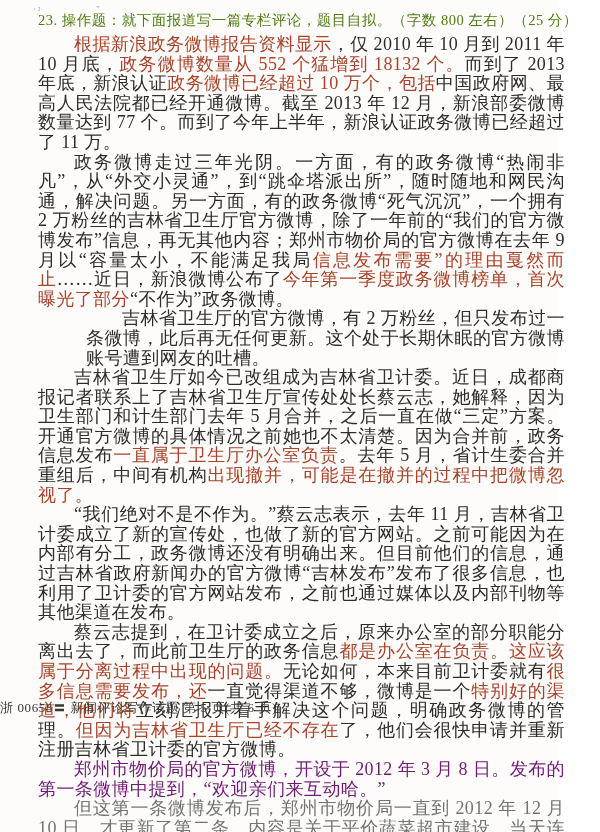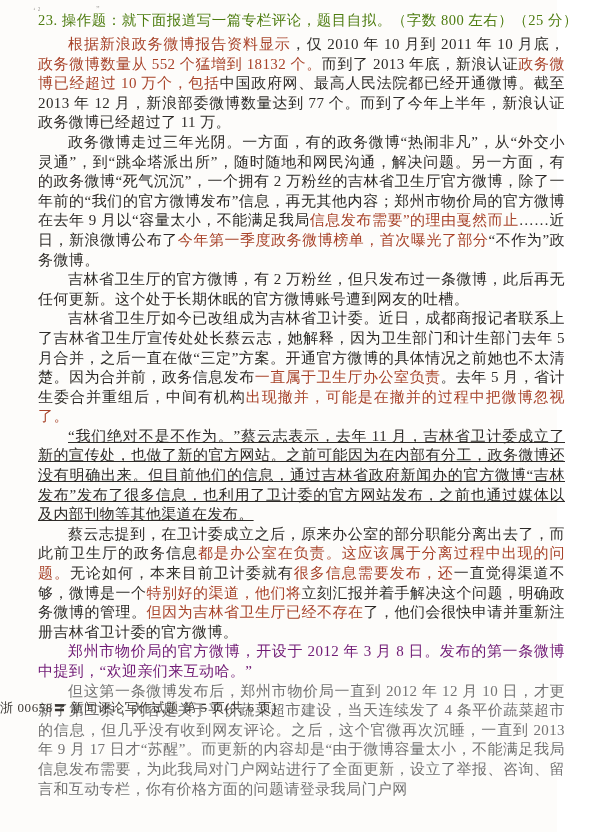--- a/index.html
+++ b/index.html
@@ -30,21 +30,21 @@
     font-size: 14.5px;
     line-height: 20px;
     color: #4d7c0f;
     letter-spacing: 0.5px;
     margin: 0 0 5px 0;
     white-space: nowrap;
   }
   .body-text { width: 527px; }
   .para {
     margin: 0;
-    font-size: 15px;
+    font-size: 18px;
     line-height: 19.6px;
     color: #2e2b28;
     text-align: justify;
     text-justify: inter-ideograph;
     text-indent: 2em;
     letter-spacing: 0.4px;
   }
   .seg { color: inherit; }
   .seg.red { color: #a8432a; }
   .footer {
@@ -72,23 +72,23 @@
 <div class="page" style="background: rgb(253, 252, 250);">
   <span class="scan-artifact artifact-1">ʻ²</span>
   <span class="scan-artifact artifact-2">ˮ</span>
 
   <div class="content">
     <p class="title">23. 操作题：就下面报道写一篇专栏评论，题目自拟。（字数 800 左右）（25 分）</p>
 
     <div class="body-text">
         <p class="para" style="color: rgb(46, 43, 40);"><span class="seg red" style="color: rgb(168, 67, 42);">根据新浪政务微博报告资料显示</span><span class="seg">，仅 2010 年 10 月到 2011 年 10 月底，</span><span class="seg red" style="color: rgb(168, 67, 42);">政务微博数量从 552 个猛增到 18132 个。</span><span class="seg">而到了 2013 年底，新浪认证</span><span class="seg red" style="color: rgb(168, 67, 42);">政务微博已经超过 10 万个，包括</span><span class="seg">中国政府网、最高人民法院都已经开通微博。截至 2013 年 12 月，新浪部委微博数量达到 77 个。而到了今年上半年，新浪认证政务微博已经超过了 11 万。</span></p>
         <p class="para" style="color: rgb(46, 43, 40);"><span class="seg">政务微博走过三年光阴。一方面，有的政务微博“热闹非凡”，从“外交小灵通”，到“跳伞塔派出所”，随时随地和网民沟通，解决问题。另一方面，有的政务微博“死气沉沉”，一个拥有 2 万粉丝的吉林省卫生厅官方微博，除了一年前的“我们的官方微博发布”信息，再无其他内容；郑州市物价局的官方微博在去年 9 月以“容量太小，不能满足我局</span><span class="seg red" style="color: rgb(168, 67, 42);">信息发布需要”的理由戛然而止</span><span class="seg">……近日，新浪微博公布了</span><span class="seg red" style="color: rgb(168, 67, 42);">今年第一季度政务微博榜单，首次曝光了部分</span><span class="seg">“不作为”政务微博。</span></p>
-        <p class="para" style="color: rgb(46, 43, 40);"><span class="seg">吉林省卫生厅的官方微博，有 2 万粉丝，但只发布过一条微博，此后再无任何更新。这个处于长期休眠的官方微博账号遭到网友的吐槽。</span></p>
+        <p class="para" style="color: rgb(46, 43, 40); margin-left: 48px;"><span class="seg">吉林省卫生厅的官方微博，有 2 万粉丝，但只发布过一条微博，此后再无任何更新。这个处于长期休眠的官方微博账号遭到网友的吐槽。</span></p>
         <p class="para" style="color: rgb(46, 43, 40);"><span class="seg">吉林省卫生厅如今已改组成为吉林省卫计委。近日，成都商报记者联系上了吉林省卫生厅宣传处处长蔡云志，她解释，因为卫生部门和计生部门去年 5 月合并，之后一直在做“三定”方案。开通官方微博的具体情况之前她也不太清楚。因为合并前，政务信息发布</span><span class="seg red" style="color: rgb(168, 67, 42);">一直属于卫生厅办公室负责</span><span class="seg">。去年 5 月，省计生委合并重组后，中间有机构</span><span class="seg red" style="color: rgb(168, 67, 42);">出现撤并，可能是在撤并的过程中把微博忽视了。</span></p>
-        <p class="para" style="color: rgb(46, 43, 40); text-decoration: underline;"><span class="seg">“我们绝对不是不作为。”蔡云志表示，去年 11 月，吉林省卫计委成立了新的宣传处，也做了新的官方网站。之前可能因为在内部有分工，政务微博还没有明确出来。但目前他们的信息，通过吉林省政府新闻办的官方微博“吉林发布”发布了很多信息，也利用了卫计委的官方网站发布，之前也通过媒体以及内部刊物等其他渠道在发布。</span></p>
+        <p class="para" style="color: rgb(46, 43, 40);"><span class="seg">“我们绝对不是不作为。”蔡云志表示，去年 11 月，吉林省卫计委成立了新的宣传处，也做了新的官方网站。之前可能因为在内部有分工，政务微博还没有明确出来。但目前他们的信息，通过吉林省政府新闻办的官方微博“吉林发布”发布了很多信息，也利用了卫计委的官方网站发布，之前也通过媒体以及内部刊物等其他渠道在发布。</span></p>
         <p class="para" style="color: rgb(46, 43, 40);"><span class="seg">蔡云志提到，在卫计委成立之后，原来办公室的部分职能分离出去了，而此前卫生厅的政务信息</span><span class="seg red" style="color: rgb(168, 67, 42);">都是办公室在负责。这应该属于分离过程中出现的问题。</span><span class="seg">无论如何，本来目前卫计委就有</span><span class="seg red" style="color: rgb(168, 67, 42);">很多信息需要发布，还</span><span class="seg">一直觉得渠道不够，微博是一个</span><span class="seg red" style="color: rgb(168, 67, 42);">特别好的渠道，他们将</span><span class="seg">立刻汇报并着手解决这个问题，明确政务微博的管理。</span><span class="seg red" style="color: rgb(168, 67, 42);">但因为吉林省卫生厅已经不存在</span><span class="seg">了，他们会很快申请并重新注册吉林省卫计委的官方微博。</span></p>
         <p class="para" style="color: #701a75;"><span class="seg">郑州市物价局的官方微博，开设于 2012 年 3 月 8 日。发布的第一条微博中提到，“欢迎亲们来互动哈。”</span></p>
         <p class="para" style="color: #737373;"><span class="seg">但这第一条微博发布后，郑州市物价局一直到 2012 年 12 月 10 日，才更新了第二条，内容是关于平价蔬菜超市建设，当天连续发了 4 条平价蔬菜超市的信息，但几乎没有收到网友评论。之后，这个官微再次沉睡，一直到 2013 年 9 月 17 日才“苏醒”。而更新的内容却是“由于微博容量太小，不能满足我局信息发布需要，为此我局对门户网站进行了全面更新，设立了举报、咨询、留言和互动专栏，你有价格方面的问题请登录我局门户网</span></p>
       </div>
   </div>
 
   <div class="footer">浙 00658〓 新闻评论写作试题 第 5 页(共 6 页)</div>
 </div>
 
 </body></html>

